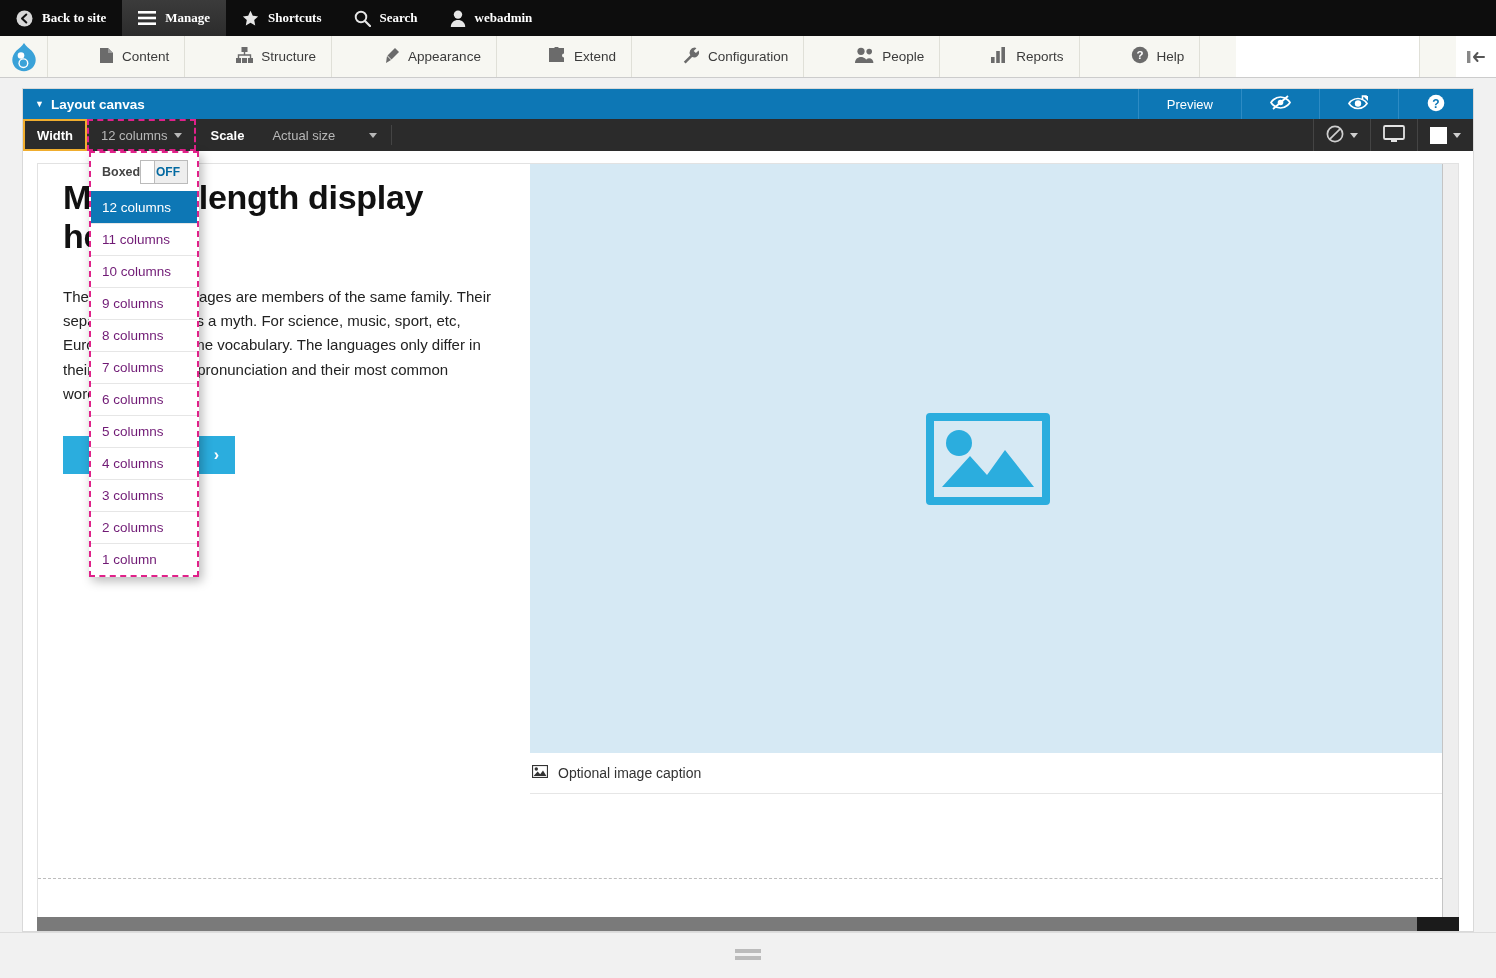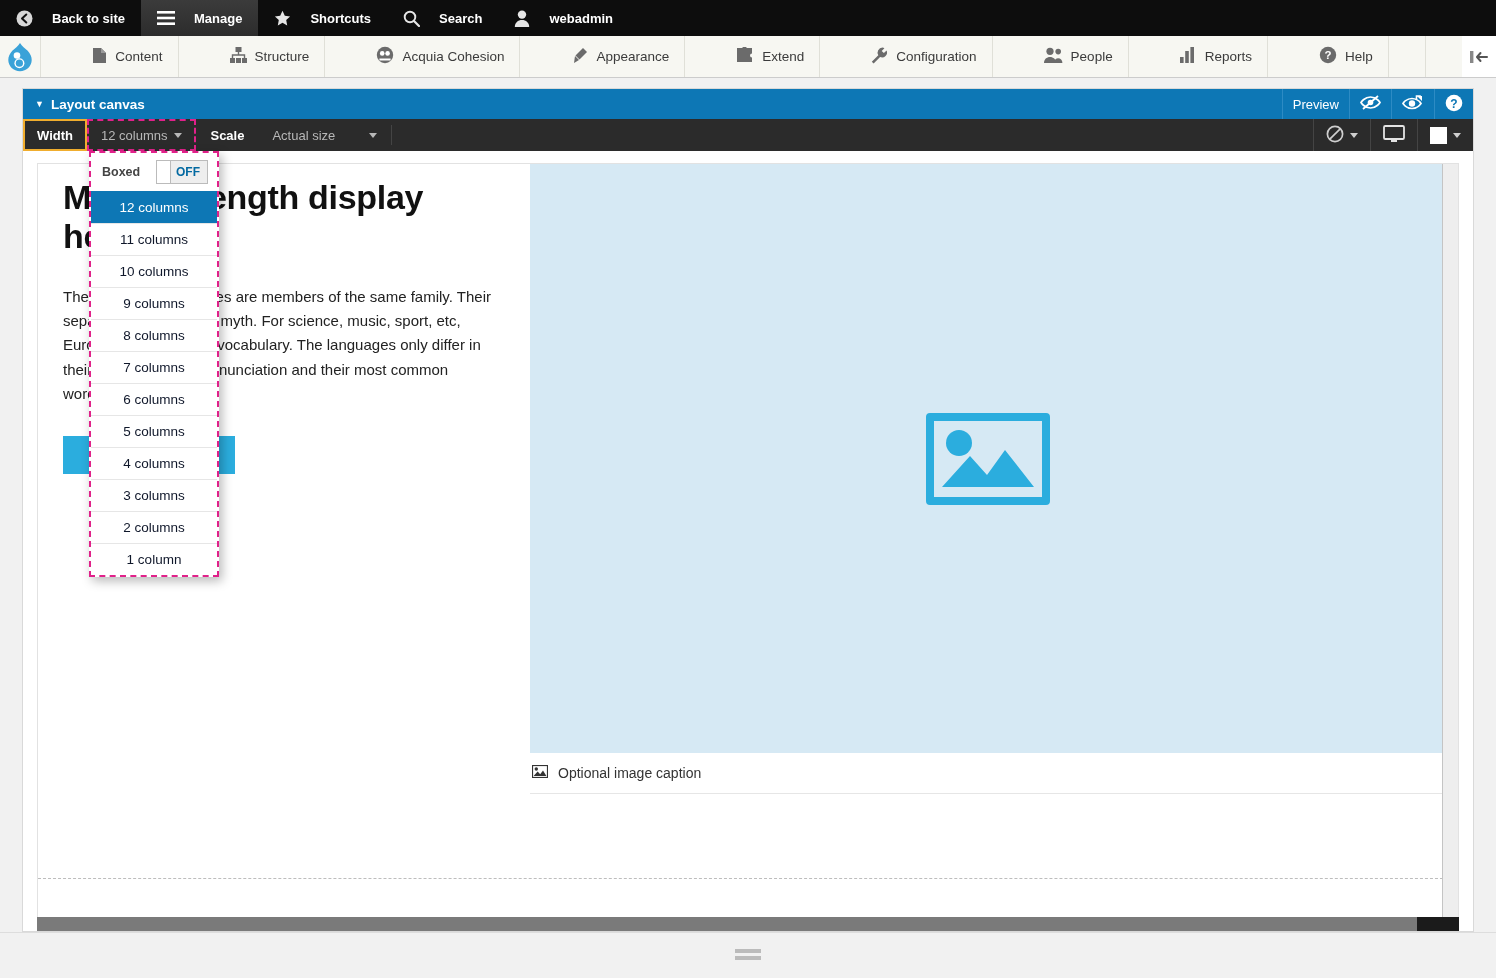--- a/index.html
+++ b/index.html
@@ -9,22 +9,22 @@
     background: #fff; overflow: hidden;
   }
 
   
   .admin-bar {
     height: 36px; background: #0d0d0d;
     display: flex; align-items: stretch;
     color: #fff; font-size: 13px; font-weight: bold;
   }
   .admin-item {
-    display: flex; align-items: center; gap: 19px;
-    padding: 0 16px; cursor: pointer; white-space: nowrap;
+    display: flex; align-items: center; gap: 9px;
+    padding: 0 16px; cursor: pointer; white-space: nowrap; font-family: Liberation Serif, serif;
   }
   .admin-item.active {
     background: linear-gradient(to bottom,#3b3b3b,#2c2c2c);
   }
   .admin-item .glyph { display: inline-flex; align-items: center; }
 
   
   .menu-bar {
     height: 42px; background: #f7f7f2;
     border-bottom: 1px solid #ccc;
@@ -66,21 +66,21 @@
     height: 30px; background: #0d77b5;
     display: flex; align-items: center;
     color: #fff; font-size: 13.5px; font-weight: bold;
     position: relative;
   }
   .lc-title { display: flex; align-items: center; gap: 7px; padding-left: 12px; }
   .lc-caret { font-size: 9px; }
   .lc-actions { margin-left: auto; display: flex; align-items: stretch; height: 30px; }
   .lc-action {
     display: flex; align-items: center; justify-content: center;
-    padding: 0 10px; border-left: 1px solid #2d8bc4; cursor: pointer;
+    padding: 0 28px; border-left: 1px solid #2d8bc4; cursor: pointer;
     font-weight: normal; font-size: 13px;
   }
 
   
   .wtoolbar {
     height: 32px; background: #2b2b2b;
     display: flex; align-items: stretch; position: relative;
     font-size: 13px;
   }
   .w-label {
@@ -108,46 +108,45 @@
     display: flex; align-items: center; gap: 6px;
     padding: 0 12px; cursor: pointer; border-left: 1px solid #444;
   }
   .color-swatch {
     width: 17px; height: 17px; background: #fff; display: block;
   }
 
   
   .dropdown {
     position: absolute; top: 32px; left: 66px;
-    width: 130px; background: #fff;
+    width: 110px; background: #fff;
     border: 2px dashed #e0218a;
     z-index: 50;
     box-shadow: 3px 4px 10px rgba(0,0,0,.28);
-    text-align: center;
   }
   .dd-boxed {
     display: flex; align-items: center; justify-content: space-between;
     padding: 7px 9px 7px 11px; font-size: 12.5px;
     font-weight: bold; color: #444; background: #fff;
   }
   .toggle {
     width: 52px; height: 24px; background: #eee;
     border: 1px solid #bbb; display: flex; align-items: center;
     position: relative; cursor: pointer;
   }
   .toggle .knob {
     width: 14px; height: 22px; background: #fff;
     border-right: 1px solid #bbb; position: absolute; left: 0; top: 0;
   }
   .toggle .t-text {
     margin-left: auto; padding-right: 7px;
     font-size: 12px; font-weight: bold; color: #0369a1;
   }
   .dd-item {
-    padding: 8px 11px; font-size: 13.5px; color: #0f172a;
+    padding: 8px 11px; font-size: 13.5px; color: #701a75;
     border-top: 1px solid #e6e6e6; cursor: pointer; background: #fff;
   }
   .dd-item.selected {
     background: #0d77b5; color: #fff; border-top-color: #0d77b5;
   }
 
   
   .canvas-body {
     flex: 1; background: #fff; position: relative; overflow: hidden;
     padding: 12px 14px 0 14px;
@@ -292,31 +291,20 @@
     <span>
       <svg width="17" height="16" viewBox="0 0 17 16">
           <rect x="5.5" y="0" width="6" height="5" fill="#6b6b6b"></rect>
           <rect x="0" y="11" width="5" height="5" fill="#6b6b6b"></rect>
           <rect x="6" y="11" width="5" height="5" fill="#6b6b6b"></rect>
           <rect x="12" y="11" width="5" height="5" fill="#6b6b6b"></rect>
           <path d="M8.5 5v3M2.5 11V8h12v3" stroke="#6b6b6b" stroke-width="1.4" fill="none"></path>
         </svg>
     </span>
     <span>Structure</span>
-  </div>
-  <div class="menu-item">
-    <span>
-      <svg width="18" height="18" viewBox="0 0 18 18">
-          <circle cx="9" cy="9" r="8.2" fill="#6b6b6b"></circle>
-          <circle cx="6.2" cy="7.4" r="2.3" fill="#fff"></circle>
-          <circle cx="11.6" cy="7.4" r="2.3" fill="#fff"></circle>
-          <path d="M3.4 13.5h11.2" stroke="#fff" stroke-width="2"></path>
-        </svg>
-    </span>
-    <span>Acquia Cohesion</span>
   </div>
   <div class="menu-item">
     <span>
       <svg width="17" height="17" viewBox="0 0 17 17">
           <path d="M12 1l4 4-7.5 7.5-4-4z" fill="#6b6b6b"></path>
           <path d="M4 9l4 4-5 3z" fill="#6b6b6b"></path>
         </svg>
     </span>
     <span>Appearance</span>
   </div>

